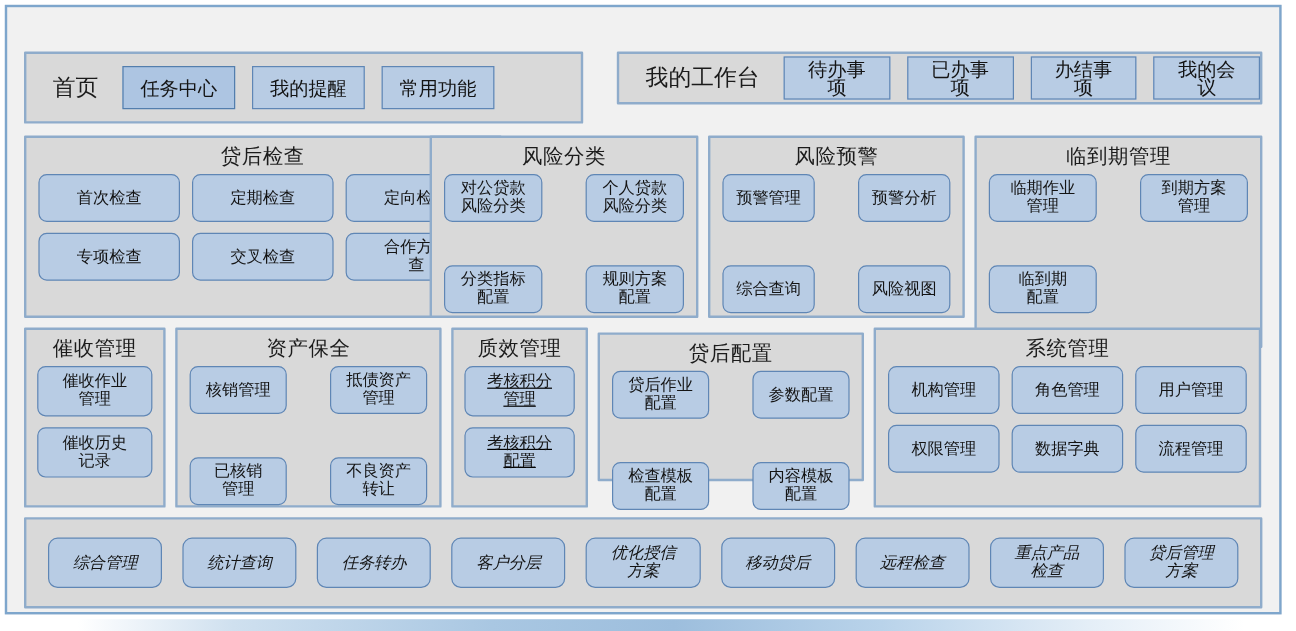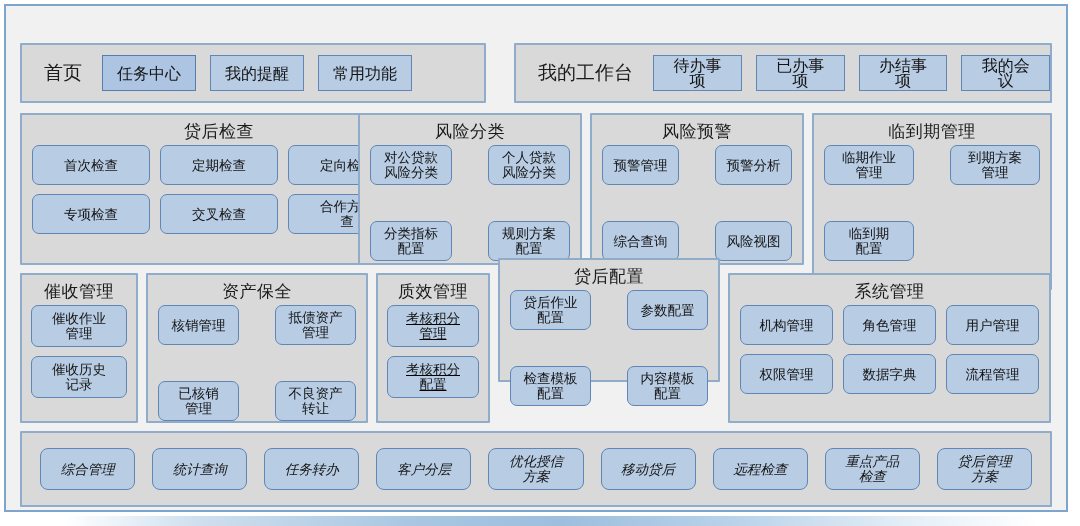--- a/index.html
+++ b/index.html
@@ -85,21 +85,21 @@
   .btn.accent {
     background: #adc5e2;
     border-color: #537ead;
   }
 
   
   #header-left {
     left: 14px; top: 26px; width: 466px; height: 60px;
   }
   #header-right {
-    left: 508px; top: 26px; width: 538px; height: 60px;
+    left: 508px; top: 26px; width: 538px; height: 44px;
   }
   .header-inner {
     display: flex;
     align-items: center;
     height: 100%;
     padding-left: 22px;
     gap: 14px;
   }
   .header-label {
     font-size: 19px;
@@ -117,21 +117,21 @@
   
   #p-daihou      { left: 14px;  top: 96px; width: 398px; height: 152px; }
   #p-fenlei      { left: 352px; top: 96px; width: 224px; height: 152px; }
   #p-yujing      { left: 584px; top: 96px; width: 214px; height: 152px; }
   #p-linddaoqi   { left: 806px; top: 96px; width: 240px; height: 177px; }
 
   
   #p-cuishou     { left: 14px;  top: 256px; width: 118px; height: 150px; }
   #p-zichan      { left: 140px; top: 256px; width: 222px; height: 150px; }
   #p-zhixiao     { left: 370px; top: 256px; width: 114px; height: 150px; }
-  #p-peizhi      { left: 492px; top: 241px; width: 222px; height: 124px; }
+  #p-peizhi      { left: 492px; top: 260px; width: 222px; height: 124px; }
   #p-xitong      { left: 722px; top: 256px; width: 323px; height: 150px; }
 
   
   #footer-bar    { left: 14px;  top: 414px; width: 1032px; height: 76px; }
   .footer-inner {
     display: flex;
     align-items: center;
     height: 100%;
     padding: 0 18px;
     gap: 17px;

